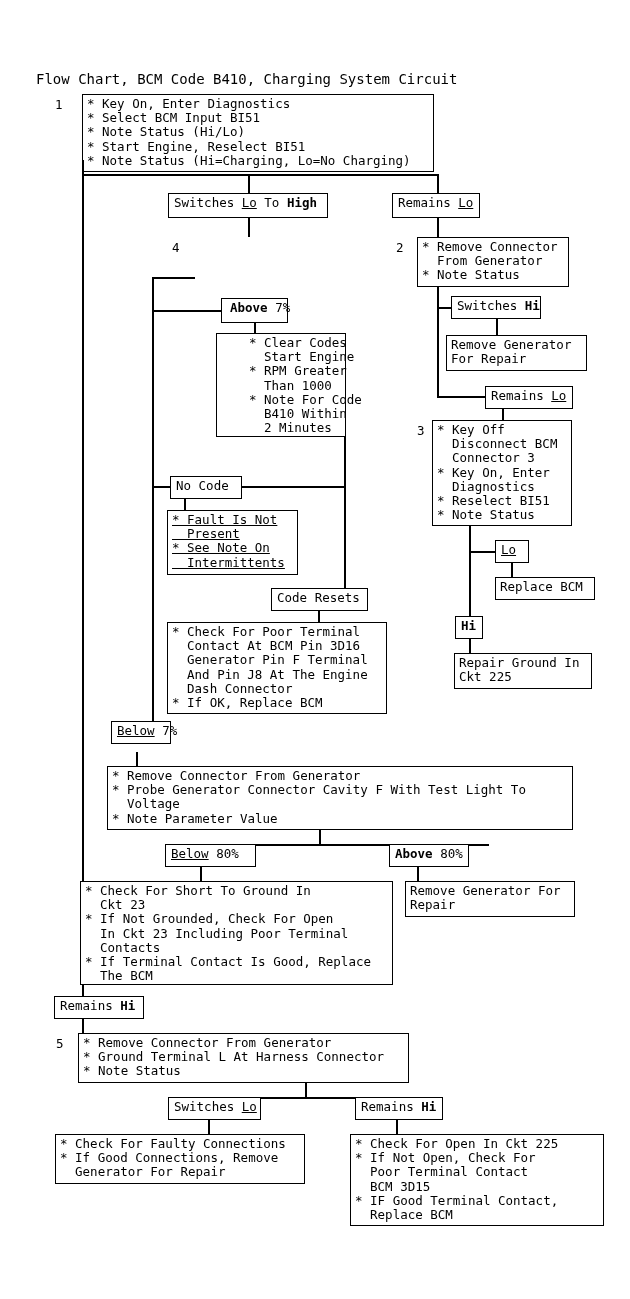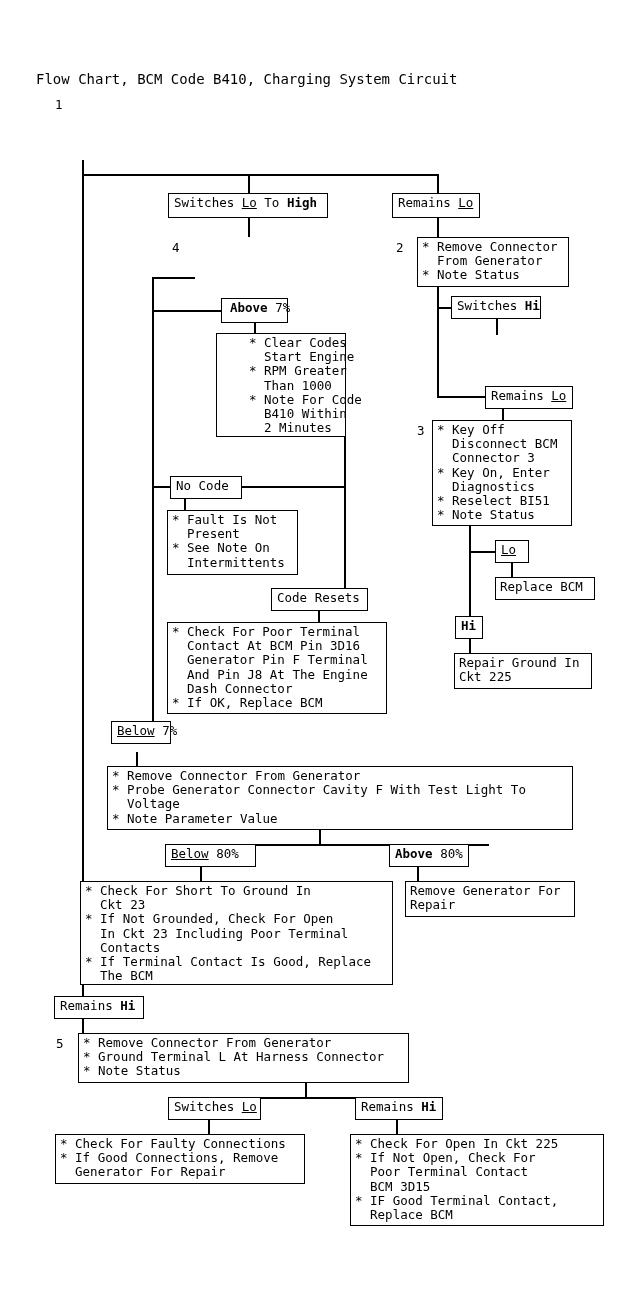--- a/index.html
+++ b/index.html
@@ -60,20 +60,25 @@
   u{text-decoration:underline;}
 </style>
 </head>
 <body>
 
 <div id="page">
 
   <div class="title" style="left:36px; top:72px;">Flow Chart, BCM Code B410, Charging System Circuit</div>
 
   <div class="stepnum" style="left:55px; top:98px;">1</div>
+  <div class="box" style="left:82px; top:94px; width:352px; height:78px;">* Key On, Enter Diagnostics
+* Select BCM Input BI51
+* Note Status (Hi/Lo)
+* Start Engine, Reselect BI51
+* Note Status (Hi=Charging, Lo=No Charging)</div>
 
   <div class="ln vl" style="left:82px; top:160px; height:14px;"></div>
   <div class="ln hl" style="left:82px; top:174px; width:8px;"></div>
 
   <div class="ln hl" style="left:82px; top:174px; width:357px;"></div>
 
   <div class="ln vl" style="left:82px; top:174px; height:830px;"></div>
 
   <div class="ln vl" style="left:248px; top:174px; height:19px;"></div>
   <div class="ln vl" style="left:437px; top:174px; height:19px;"></div>
@@ -111,21 +116,21 @@
   B410 Within
   2 Minutes</div>
 
   <div class="ln vl" style="left:344px; top:437px; height:161px;"></div>
   <div class="ln hl" style="left:242px; top:486px; width:104px;"></div>
   <div class="ln hl" style="left:318px; top:598px; width:28px;"></div>
 
   <div class="lbl" style="left:170px; top:476px; width:72px; height:23px;">No Code</div>
   <div class="ln vl" style="left:184px; top:499px; height:11px;"></div>
 
-  <div class="box" style="left:167px; top:510px; width:131px; height:65px;">* Fault Is Not
+  <div class="box" style="left:167px; top:510px; width:131px; height:65px;text-decoration:underline;">* Fault Is Not
   Present
 * See Note On
   Intermittents</div>
 
   <div class="lbl" style="left:271px; top:588px; width:97px; height:23px;">Code Resets</div>
   <div class="ln vl" style="left:318px; top:611px; height:11px;"></div>
 
   <div class="box" style="left:167px; top:622px; width:220px; height:92px;">* Check For Poor Terminal
   Contact At BCM Pin 3D16
   Generator Pin F Terminal
@@ -134,20 +139,22 @@
 * If OK, Replace BCM</div>
 
   <div class="ln vl" style="left:437px; top:287px; height:15px;"></div>
   <div class="ln vl" style="left:437px; top:287px; height:110px;"></div>
   <div class="ln hl" style="left:437px; top:307px; width:15px;"></div>
   <div class="ln hl" style="left:437px; top:396px; width:58px;"></div>
 
   <div class="lbl" style="left:451px; top:296px; width:90px; height:23px;"><span>Switches </span><b>Hi</b></div>
   <div class="ln vl" style="left:496px; top:319px; height:16px;"></div>
 
+  <div class="box" style="left:446px; top:335px; width:141px; height:36px;">Remove Generator
+For Repair</div>
 
   <div class="lbl" style="left:485px; top:386px; width:88px; height:23px;"><span>Remains </span><u>Lo</u></div>
   <div class="ln vl" style="left:502px; top:409px; height:11px;"></div>
 
   <div class="stepnum" style="left:417px; top:424px;">3</div>
   <div class="box" style="left:432px; top:420px; width:140px; height:106px;">* Key Off
   Disconnect BCM
   Connector 3
 * Key On, Enter
   Diagnostics

